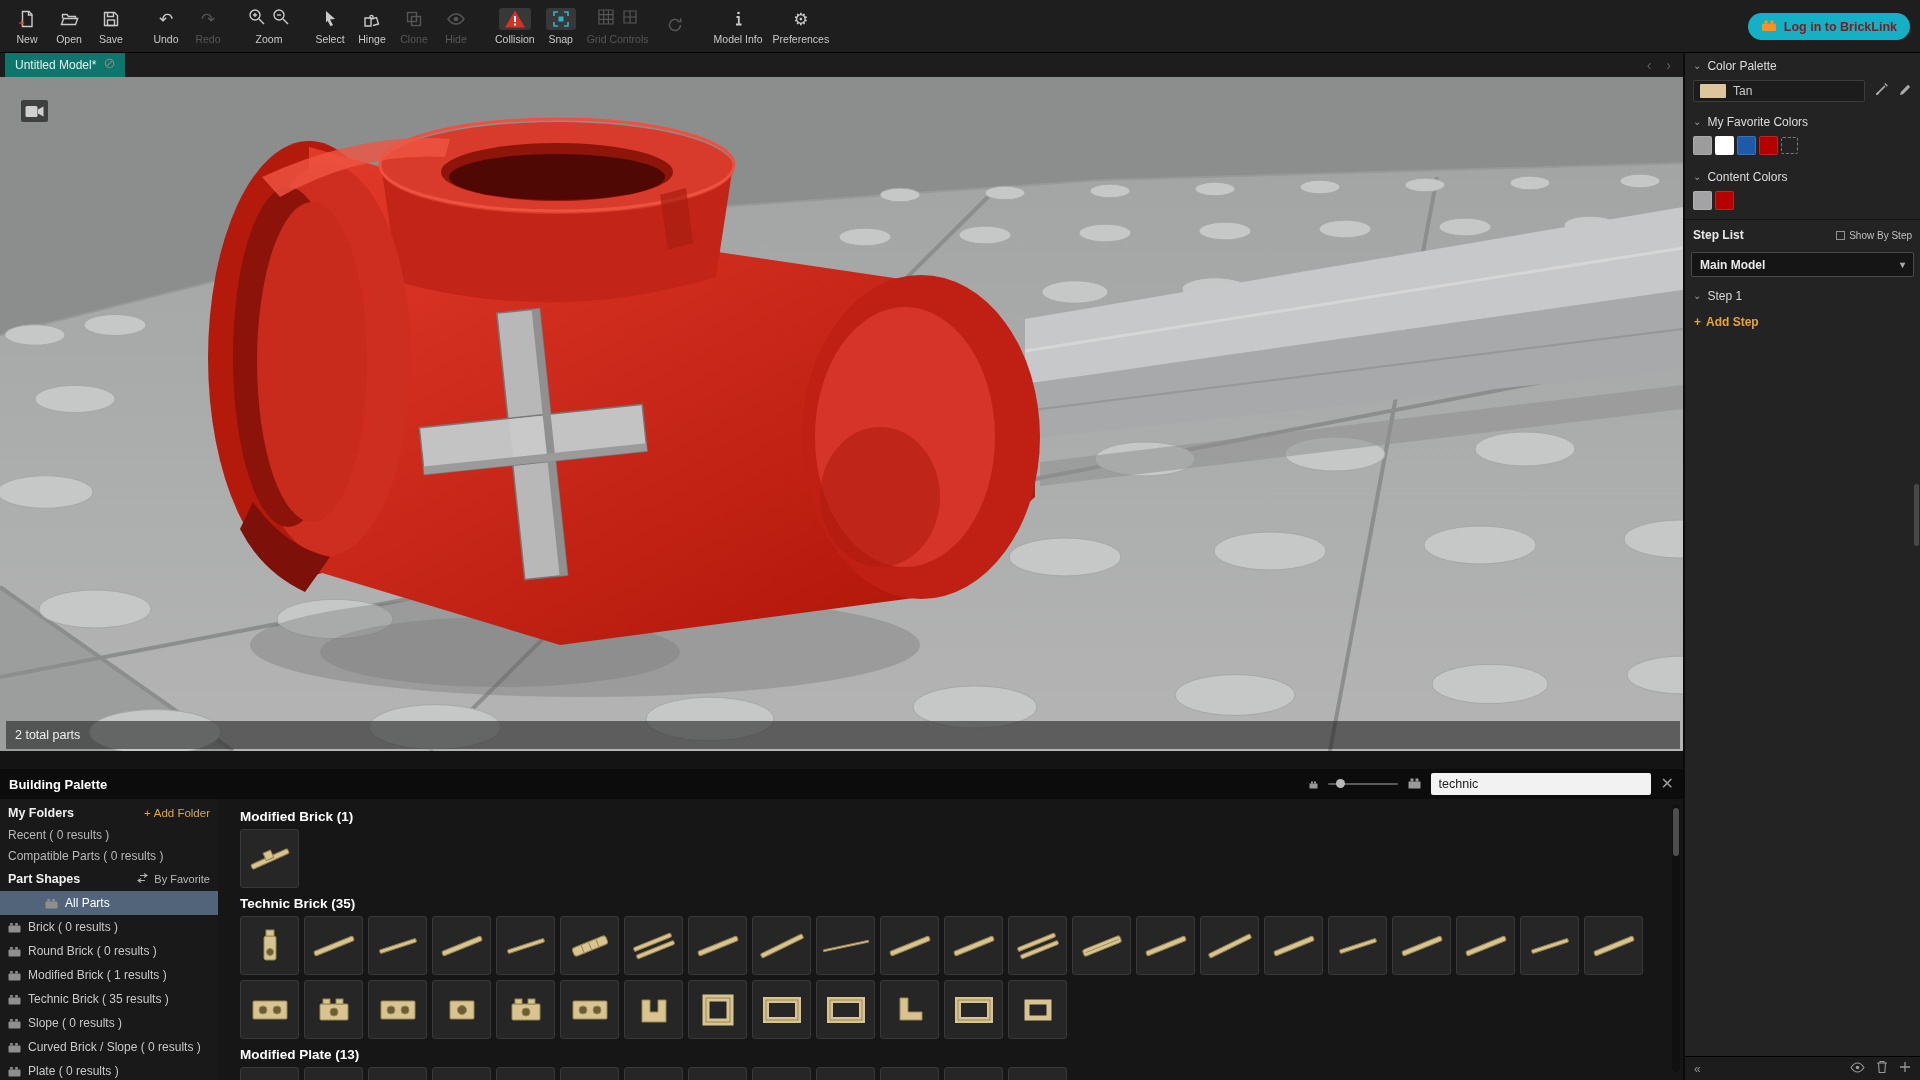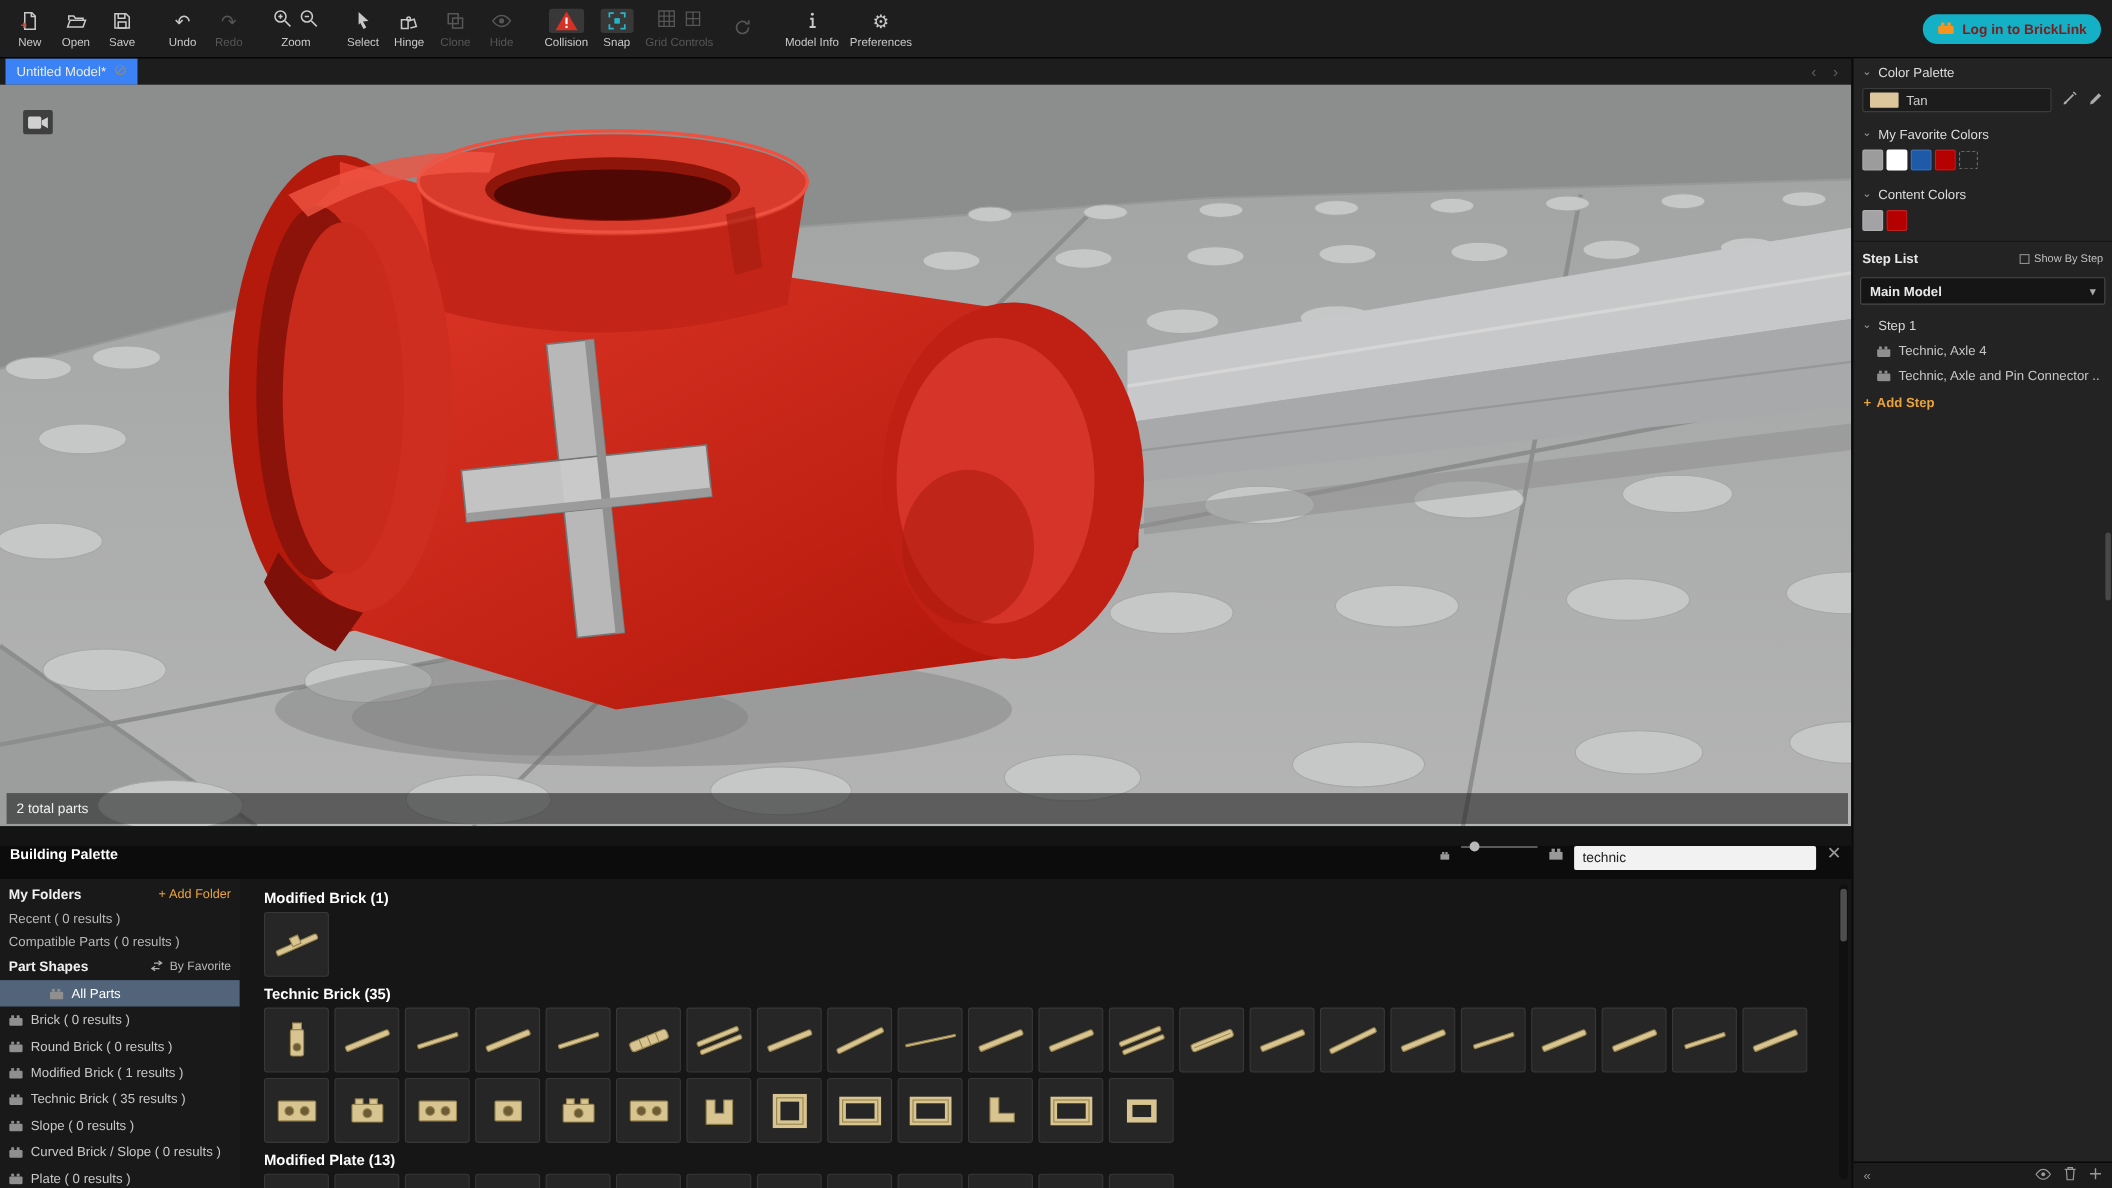--- a/index.html
+++ b/index.html
@@ -16,33 +16,33 @@
   .uni{font-size:17px;line-height:1;}
   .sep{width:13px;flex:none;}
   .icotile{background:#383838;border-radius:3px;padding:1px 5px;display:flex;align-items:center;}
   .login-btn{position:absolute;right:10px;top:13px;height:27px;background:#14b0c6;border:none;border-radius:14px;display:flex;align-items:center;gap:7px;padding:0 13px;color:#7f1d1d;font-weight:bold;font-size:12.5px;font-family:inherit;}
 
   .content{flex:1;display:flex;min-height:0;}
   .left-col{width:1683px;flex:none;display:flex;flex-direction:column;}
 
   
   .tabbar{height:24px;background:#1d1d1d;display:flex;align-items:stretch;padding-left:5px;flex:none;}
-  .tab{background:#3b82f6;display:flex;align-items:center;gap:8px;padding:0 10px;color:#ececec;font-size:12px;}
+  .tab{background:#0f766e;display:flex;align-items:center;gap:8px;padding:0 10px;color:#ececec;font-size:12px;}
   .tab-arrows{margin-left:auto;display:flex;align-items:center;gap:15px;color:#5f5f5f;font-size:14px;padding-right:12px;}
 
   
   .vp{position:relative;width:1683px;height:674px;background:#8e8f8f;overflow:hidden;flex:none;}
   .scene{display:block;}
   .cam{position:absolute;left:21px;top:23px;width:27px;height:22px;background:#3f3f3f;border-radius:2px;display:flex;align-items:center;justify-content:center;}
   .statusbar{position:absolute;left:6px;right:3px;bottom:2px;height:28px;background:rgba(35,35,35,.6);color:#f0f0f0;font-size:12.5px;display:flex;align-items:center;padding:0 9px;}
   .vgap{height:18px;background:#141414;flex:none;}
 
   
   .palette{height:311px;background:#161616;display:flex;flex-direction:column;flex:none;}
-  .pal-header{height:30px;background:#0c0c0c;display:flex;padding:0 9px;gap:10px;flex:none;}
+  .pal-header{height:30px;background:#0c0c0c;display:flex;align-items:center;padding:0 9px;gap:10px;flex:none;}
   .pal-title{color:#fff;font-weight:bold;font-size:13px;margin-right:auto;}
   .slider{width:70px;height:2px;background:#5a5a5a;position:relative;border-radius:1px;}
   .slider .knob{position:absolute;left:8px;top:-4px;width:9px;height:9px;border-radius:50%;background:#b9b9b9;}
   .search{width:220px;height:22px;background:#f2f2f2;border-radius:2px;border:none;padding:0 8px;font-size:12.5px;color:#222;font-family:inherit;}
   .pal-close{color:#9a9a9a;font-size:16px;line-height:1;}
   .pal-body{flex:1;display:flex;overflow:hidden;position:relative;min-height:0;}
   .pal-aside{width:218px;background:#191919;flex:none;padding-top:2px;overflow:hidden;}
   .pa-h{display:flex;align-items:center;justify-content:space-between;padding:5px 8px;color:#f0f0f0;font-weight:bold;font-size:12.5px;}
   .pa-add{color:#e8a33d;font-weight:normal;font-size:11.5px;display:flex;gap:3px;align-items:center;}
   .pa-item{padding:3px 8px 4px;color:#b8b8b8;font-size:12px;}
@@ -898,38 +898,20 @@
       </div>
       <div class="model-dd">
         <span>Main Model</span>
         <span class="dd-arrow">▾</span>
       </div>
       <div class="rp-body">
         <div class="step-h">
           <span class="chev">⌄</span>
           <span>Step 1</span>
         </div>
-        <div id="step-parts">
-            <div class="step-item">
-              <svg width="13" height="11" viewBox="0 0 13 11">
-                <rect x="0.5" y="3.5" width="12" height="7" rx="1" fill="#8f8f8f"></rect>
-                <rect x="2.2" y="1" width="2.6" height="2.5" fill="#8f8f8f"></rect>
-                <rect x="7.2" y="1" width="2.6" height="2.5" fill="#8f8f8f"></rect>
-              </svg>
-              <span>Technic, Axle 4</span>
-            </div>
-            <div class="step-item">
-              <svg width="13" height="11" viewBox="0 0 13 11">
-                <rect x="0.5" y="3.5" width="12" height="7" rx="1" fill="#8f8f8f"></rect>
-                <rect x="2.2" y="1" width="2.6" height="2.5" fill="#8f8f8f"></rect>
-                <rect x="7.2" y="1" width="2.6" height="2.5" fill="#8f8f8f"></rect>
-              </svg>
-              <span>Technic, Axle and Pin Connector ..</span>
-            </div>
-          </div>
         <div class="add-step">
           <span>+</span>
           <span>Add Step</span>
         </div>
         <div class="rp-scroll"></div>
       </div>
       <div class="rp-bottom">
         <span>«</span>
         <span class="grow"></span>
         <span><svg width="15" height="11" viewBox="0 0 15 11" fill="none" stroke="#999" stroke-width="1.1">

